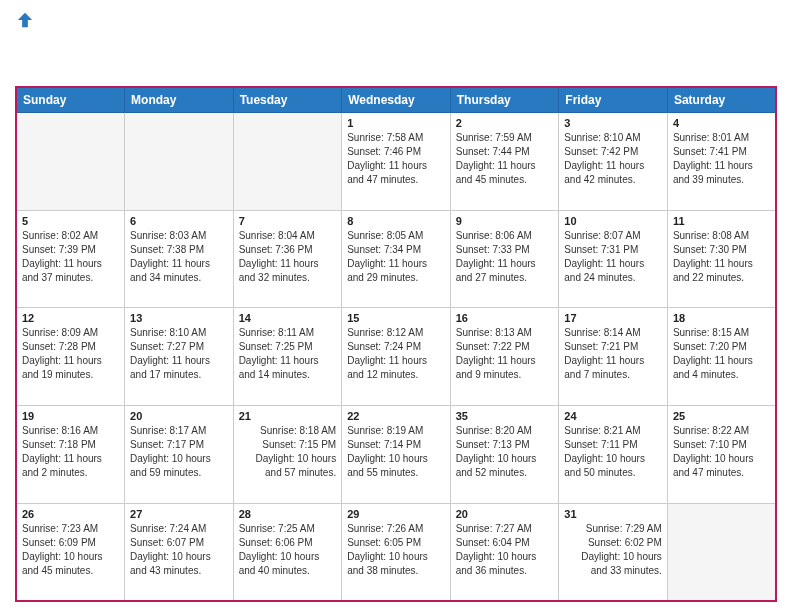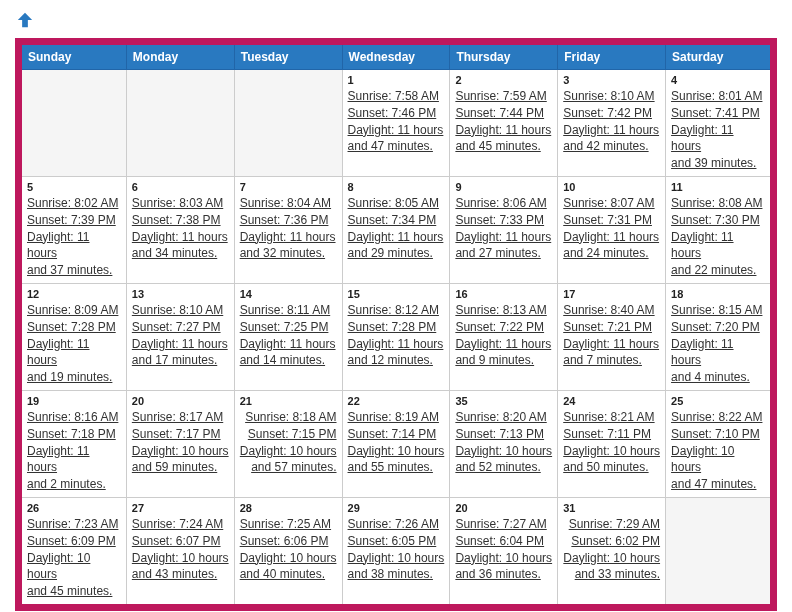--- a/index.html
+++ b/index.html
@@ -47,24 +47,25 @@
       font-weight: normal;
       color: #222;
       line-height: 1.1;
     }
     .subtitle {
       font-size: 14px;
       color: #444;
     }
     .calendar {
       flex: 1;
-      border: 7px solid #be185d;
+      border: 2px solid #be185d;
       border-collapse: collapse;
       width: 100%;
       table-layout: fixed;
+      margin-top: 48px;
     }
     .calendar th {
       background-color: #2979c0;
       color: #fff;
       text-align: left;
       padding: 5px 6px;
       font-size: 12px;
       font-weight: bold;
       border: 1px solid #2165a8;
     }
@@ -81,24 +82,23 @@
     .calendar td.empty {
       background: #f5f5f5;
     }
     .day-number {
       font-size: 11px;
       font-weight: bold;
       margin-bottom: 2px;
       color: #222;
     }
     .day-info {
-      font-size: 12px;
+      font-size: 10px;
       line-height: 1.4;
       color: #333;
-      text-decoration: underline;
     }
   </style>
 </head>
 <body>
 
 <div class="page">
   <div class="header">
     <div class="logo">
       <svg class="logo-icon" viewBox="0 0 28 28">
         <polygon points="14,4 24,14 18,14 18,24 10,24 10,14 4,14" fill="#2979c0"></polygon>
@@ -229,34 +229,34 @@
           <td>
             <div class="day-number">14</div>
             <div class="day-info" style="white-space: pre-line;">Sunrise: 8:11 AM
 Sunset: 7:25 PM
 Daylight: 11 hours
 and 14 minutes.</div>
           </td>
           <td>
             <div class="day-number">15</div>
             <div class="day-info" style="white-space: pre-line;">Sunrise: 8:12 AM
-Sunset: 7:28 PM
+Sunset: 7:24 PM
 Daylight: 11 hours
 and 12 minutes.</div>
           </td>
           <td>
             <div class="day-number">16</div>
             <div class="day-info" style="white-space: pre-line;">Sunrise: 8:13 AM
 Sunset: 7:22 PM
 Daylight: 11 hours
 and 9 minutes.</div>
           </td>
           <td>
             <div class="day-number">17</div>
-            <div class="day-info" style="white-space: pre-line;">Sunrise: 8:40 AM
+            <div class="day-info" style="white-space: pre-line;">Sunrise: 8:14 AM
 Sunset: 7:21 PM
 Daylight: 11 hours
 and 7 minutes.</div>
           </td>
           <td>
             <div class="day-number">18</div>
             <div class="day-info" style="white-space: pre-line;">Sunrise: 8:15 AM
 Sunset: 7:20 PM
 Daylight: 11 hours
 and 4 minutes.</div>

